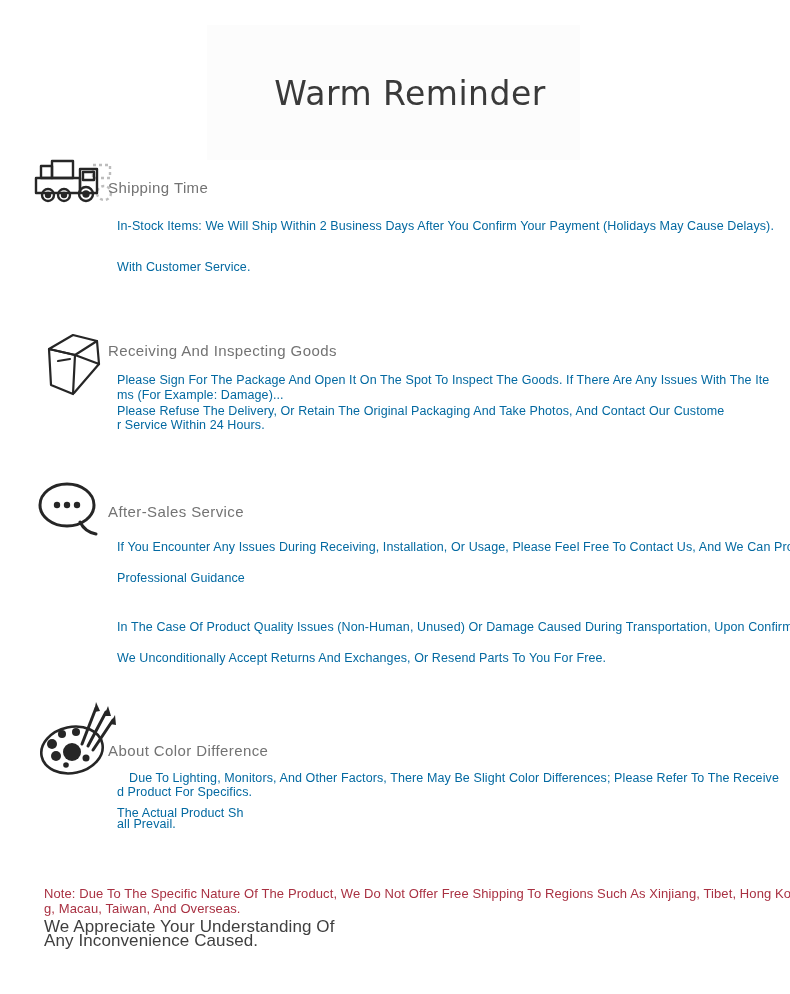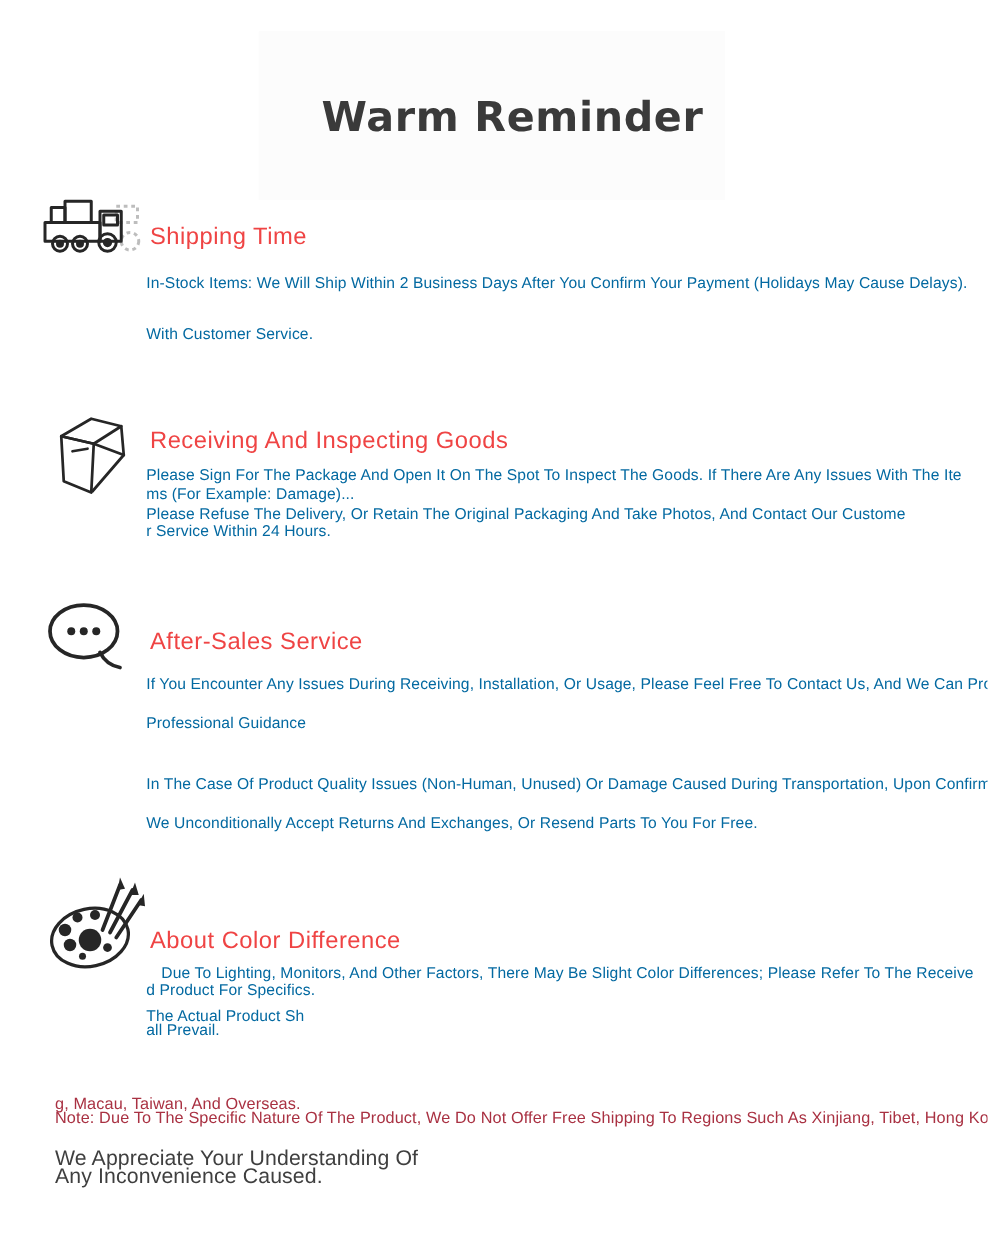--- a/index.html
+++ b/index.html
@@ -9,26 +9,26 @@
     font-family:"Liberation Sans", sans-serif;
     position:relative;
     overflow:hidden;
   }
   .stage{position:absolute;top:0;left:0;width:790px;height:994px;overflow:hidden;}
   .backdrop{position:absolute;background:#fcfcfc;}
   .page-title{
     position:absolute;top:74px;left:30px;width:760px;
     text-align:center;
     font-family:"DejaVu Sans", sans-serif;
-    font-weight:bold;font-size:33px;color:#3a3a3a;letter-spacing:0.5px;
+    font-weight:normal;font-size:33px;color:#3a3a3a;letter-spacing:0.5px;
   }
   .icon{position:absolute;display:block;line-height:0;}
   .heading{
-    position:absolute;left:120px;
-    font-size:19px;color:#ef4444;letter-spacing:0.4px;
+    position:absolute;left:108px;
+    font-size:15px;color:#737373;letter-spacing:0.4px;
     white-space:nowrap;
   }
   .bline{
     position:absolute;left:117px;
     font-size:12.5px;color:#0369a1;letter-spacing:0.1px;
     white-space:nowrap;line-height:15px;
   }
   .note-red{
     position:absolute;left:44px;
     font-size:13px;color:#a93142;letter-spacing:0.1px;
@@ -132,17 +132,17 @@
       </g>
     </svg>
   </span>
   <div class="heading" style="top:742px;">About Color Difference</div>
   <div class="bline" style="top:771px;margin-left:12px;">Due To Lighting, Monitors, And Other Factors, There May Be Slight Color Differences; Please Refer To The Receive</div>
   <div class="bline" style="top:785px;">d Product For Specifics.</div>
   <div class="bline" style="top:806px;">The Actual Product Sh</div>
   <div class="bline" style="top:817px;">all Prevail.</div>
 
   <div class="note-red" style="top:886px;">Note: Due To The Specific Nature Of The Product, We Do Not Offer Free Shipping To Regions Such As Xinjiang, Tibet, Hong Kon</div>
-  <div class="note-red" style="top:875px;">g, Macau, Taiwan, And Overseas.</div>
+  <div class="note-red" style="top:901px;">g, Macau, Taiwan, And Overseas.</div>
   <div class="note-plain" style="top:919px;">We Appreciate Your Understanding Of</div>
   <div class="note-plain" style="top:933px;">Any Inconvenience Caused.</div>
 
 </div>
 
 </body></html>

